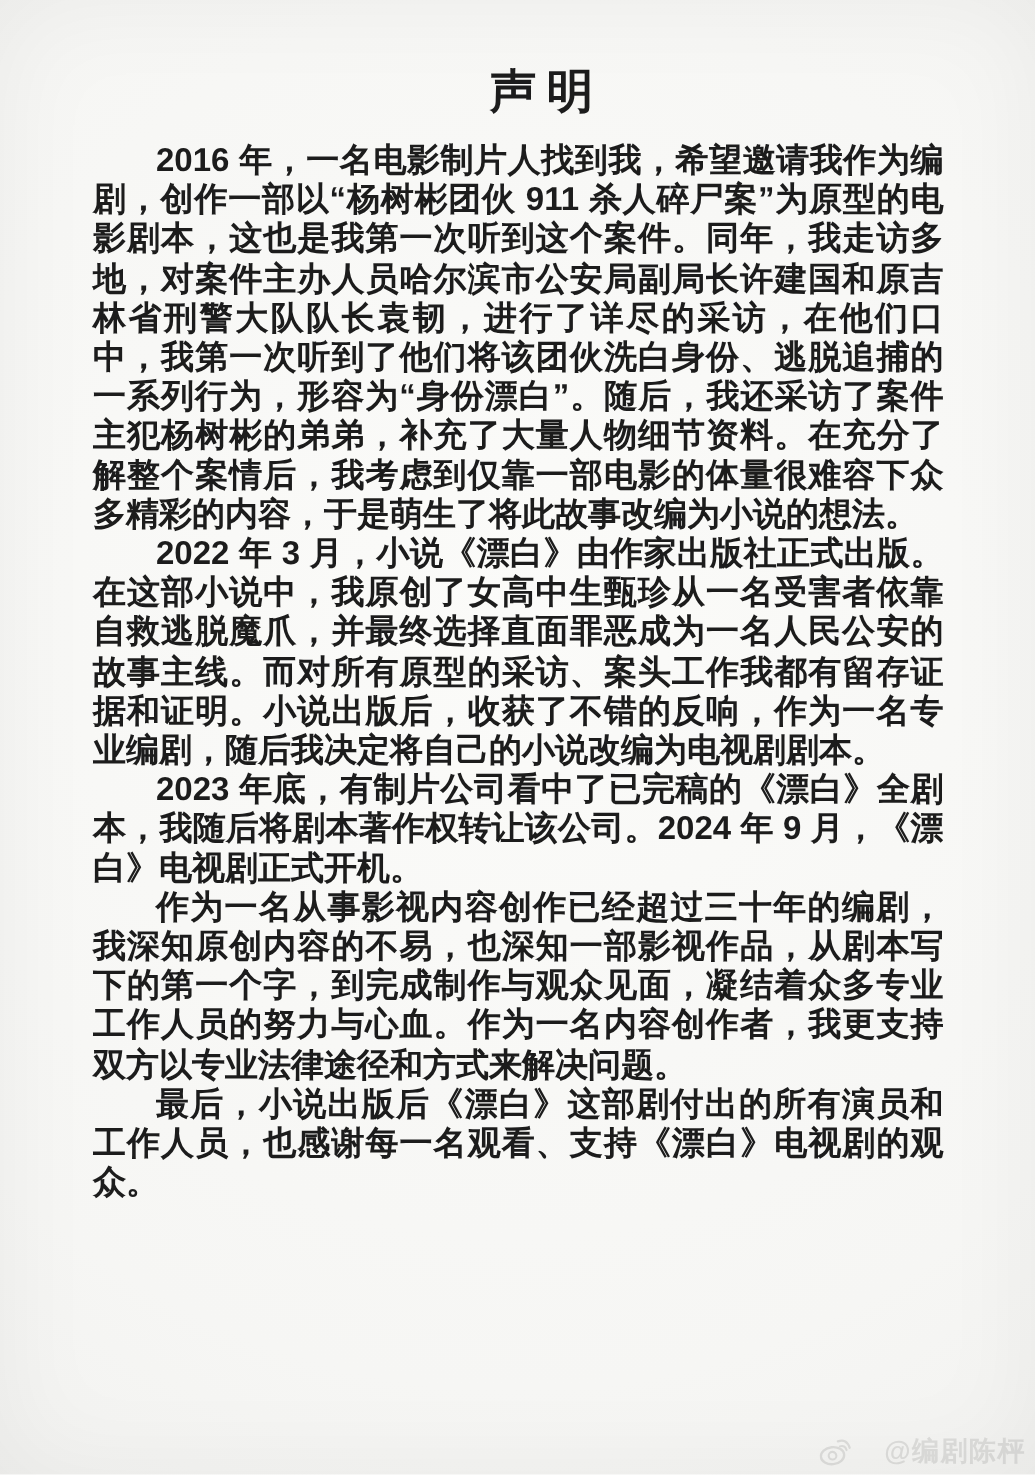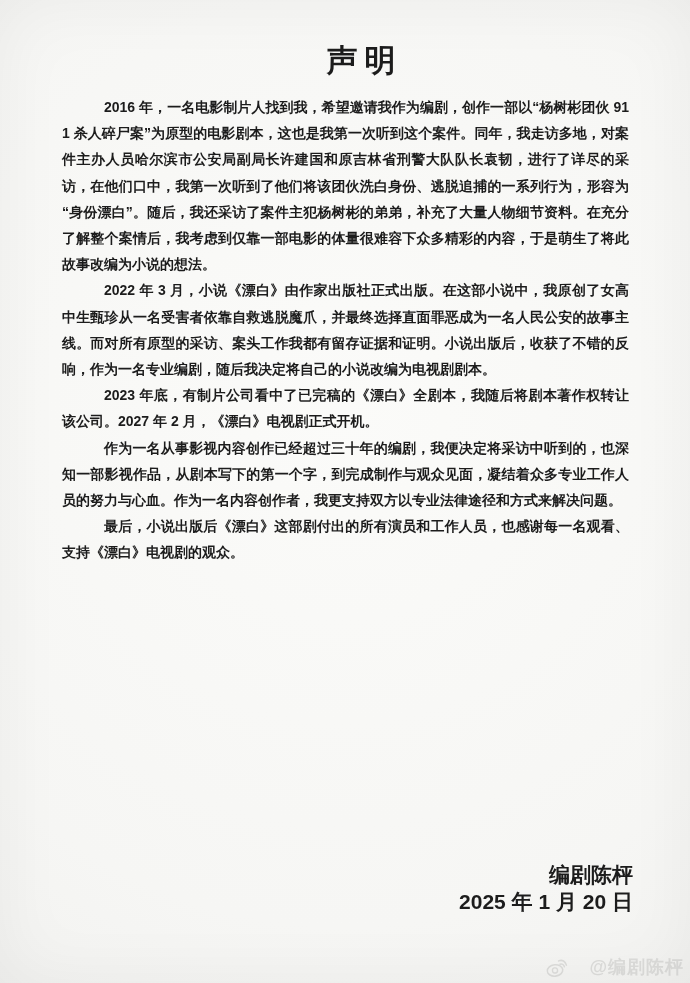--- a/index.html
+++ b/index.html
@@ -39,21 +39,21 @@
     font-weight: 700;
     letter-spacing: 7px;
     text-indent: 7px;
     color: var(--ink, #1c1c1c);
   }
   .content {
     position: absolute;
     left: 62px;
     top: 94px;
     width: 567px;
-    font-size: 14px;
+    font-size: 22px;
     line-height: 26.2px;
     font-weight: 600;
     text-align: justify;
     color: var(--ink, #1c1c1c);
   }
   .para {
     margin: 0;
     padding: 0;
     text-indent: 42px;
     
@@ -94,29 +94,25 @@
 </head>
 <body>
 
 <div class="page">
 
   <h1 class="title">声明</h1>
 
   <div class="content">
     <p class="para">2016 年，一名电影制片人找到我，希望邀请我作为编剧，创作一部以“杨树彬团伙 911 杀人碎尸案”为原型的电影剧本，这也是我第一次听到这个案件。同年，我走访多地，对案件主办人员哈尔滨市公安局副局长许建国和原吉林省刑警大队队长袁韧，进行了详尽的采访，在他们口中，我第一次听到了他们将该团伙洗白身份、逃脱追捕的一系列行为，形容为“身份漂白”。随后，我还采访了案件主犯杨树彬的弟弟，补充了大量人物细节资料。在充分了解整个案情后，我考虑到仅靠一部电影的体量很难容下众多精彩的内容，于是萌生了将此故事改编为小说的想法。</p>
     <p class="para">2022 年 3 月，小说《漂白》由作家出版社正式出版。在这部小说中，我原创了女高中生甄珍从一名受害者依靠自救逃脱魔爪，并最终选择直面罪恶成为一名人民公安的故事主线。而对所有原型的采访、案头工作我都有留存证据和证明。小说出版后，收获了不错的反响，作为一名专业编剧，随后我决定将自己的小说改编为电视剧剧本。</p>
-    <p class="para">2023 年底，有制片公司看中了已完稿的《漂白》全剧本，我随后将剧本著作权转让该公司。2027 年 2 月，《漂白》电视剧正式开机。</p>
-    <p class="para">作为一名从事影视内容创作已经超过三十年的编剧，我便决定将采访中听到的，也深知一部影视作品，从剧本写下的第一个字，到完成制作与观众见面，凝结着众多专业工作人员的努力与心血。作为一名内容创作者，我更支持双方以专业法律途径和方式来解决问题。</p>
+    <p class="para">2023 年底，有制片公司看中了已完稿的《漂白》全剧本，我随后将剧本著作权转让该公司。2024 年 9 月，《漂白》电视剧正式开机。</p>
+    <p class="para">作为一名从事影视内容创作已经超过三十年的编剧，我深知原创内容的不易，也深知一部影视作品，从剧本写下的第一个字，到完成制作与观众见面，凝结着众多专业工作人员的努力与心血。作为一名内容创作者，我更支持双方以专业法律途径和方式来解决问题。</p>
     <p class="para">最后，小说出版后《漂白》这部剧付出的所有演员和工作人员，也感谢每一名观看、支持《漂白》电视剧的观众。</p>
   </div>
 
-  <div class="sign">
-    <div class="sign-name">编剧陈枰</div>
-    <div class="sign-date">2025 年 1 月 20 日</div>
-  </div>
 
   <div class="watermark">
     <svg class="wm-icon" width="22" height="19" viewBox="0 0 24 20" aria-hidden="true">
       <ellipse cx="9.5" cy="13" rx="8.5" ry="6.2" fill="none" stroke="currentColor" stroke-width="1.7"></ellipse>
       <circle cx="9.5" cy="13" r="2.8" fill="none" stroke="currentColor" stroke-width="1.5"></circle>
       <path d="M14.5 3 q6.5 -1.5 8 5.5" fill="none" stroke="currentColor" stroke-width="1.7" stroke-linecap="round"></path>
       <path d="M15.5 6.8 q3.8 -0.8 4.6 3.2" fill="none" stroke="currentColor" stroke-width="1.5" stroke-linecap="round"></path>
     </svg>
     <span class="wm-text">@编剧陈枰</span>
   </div>

